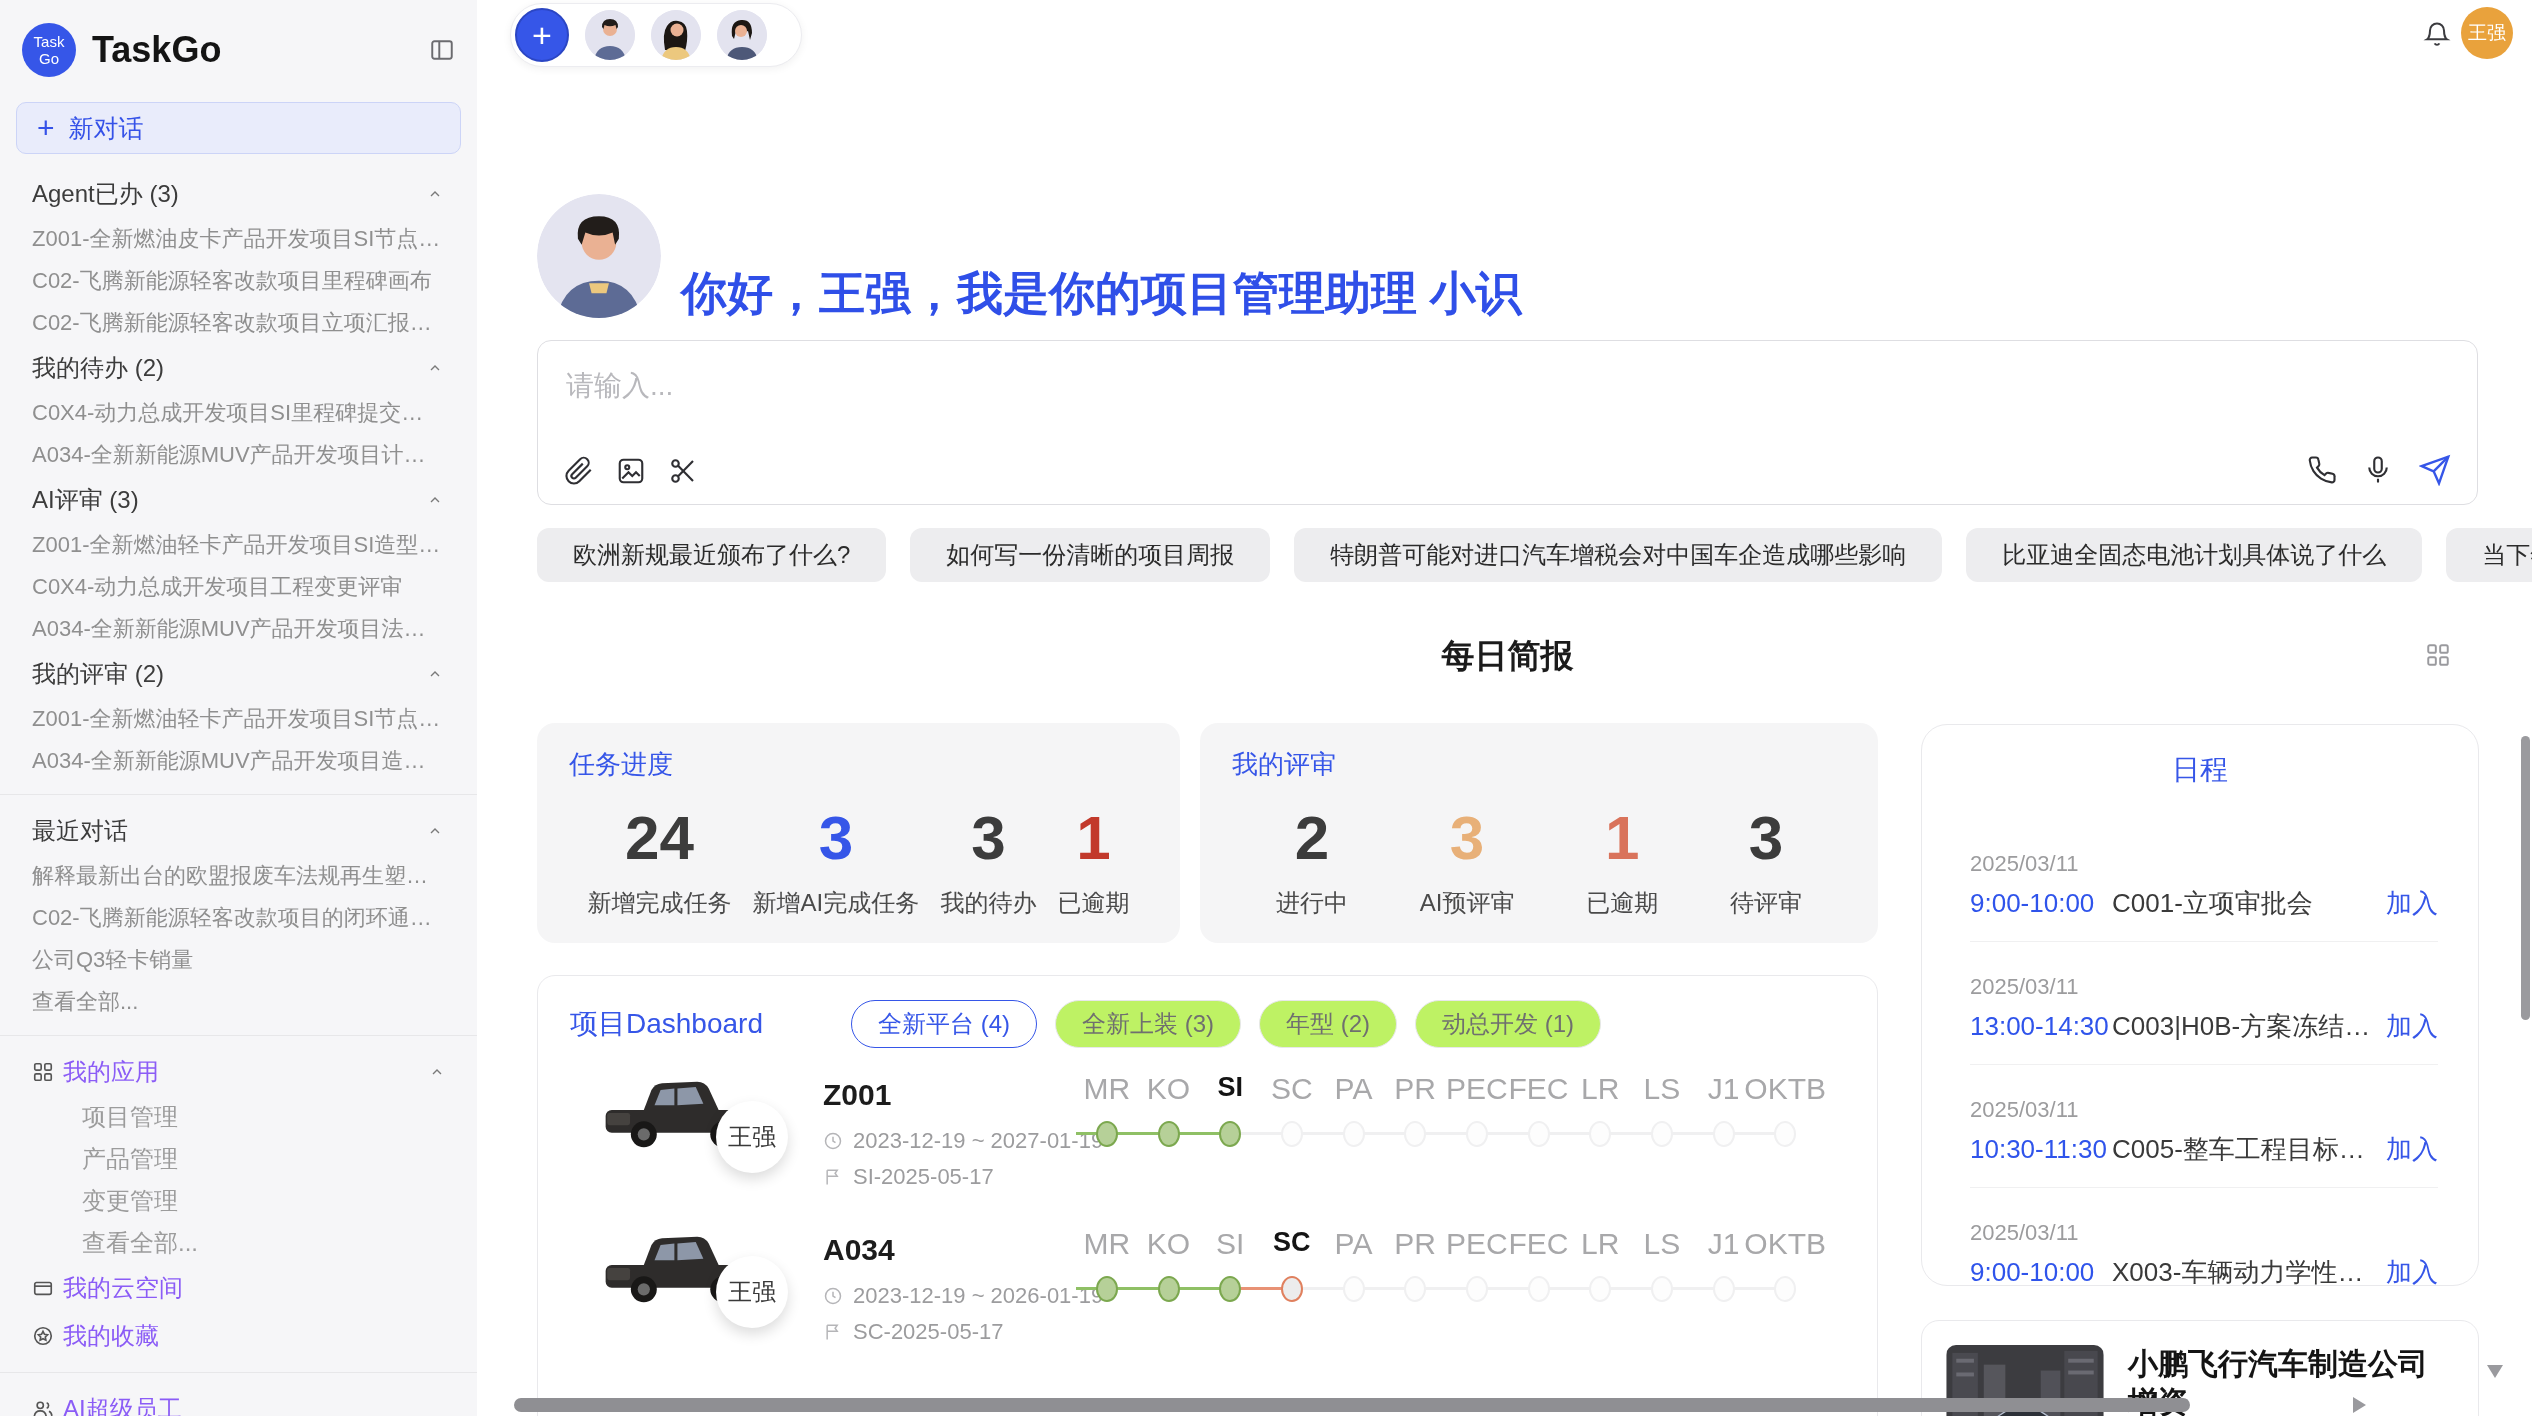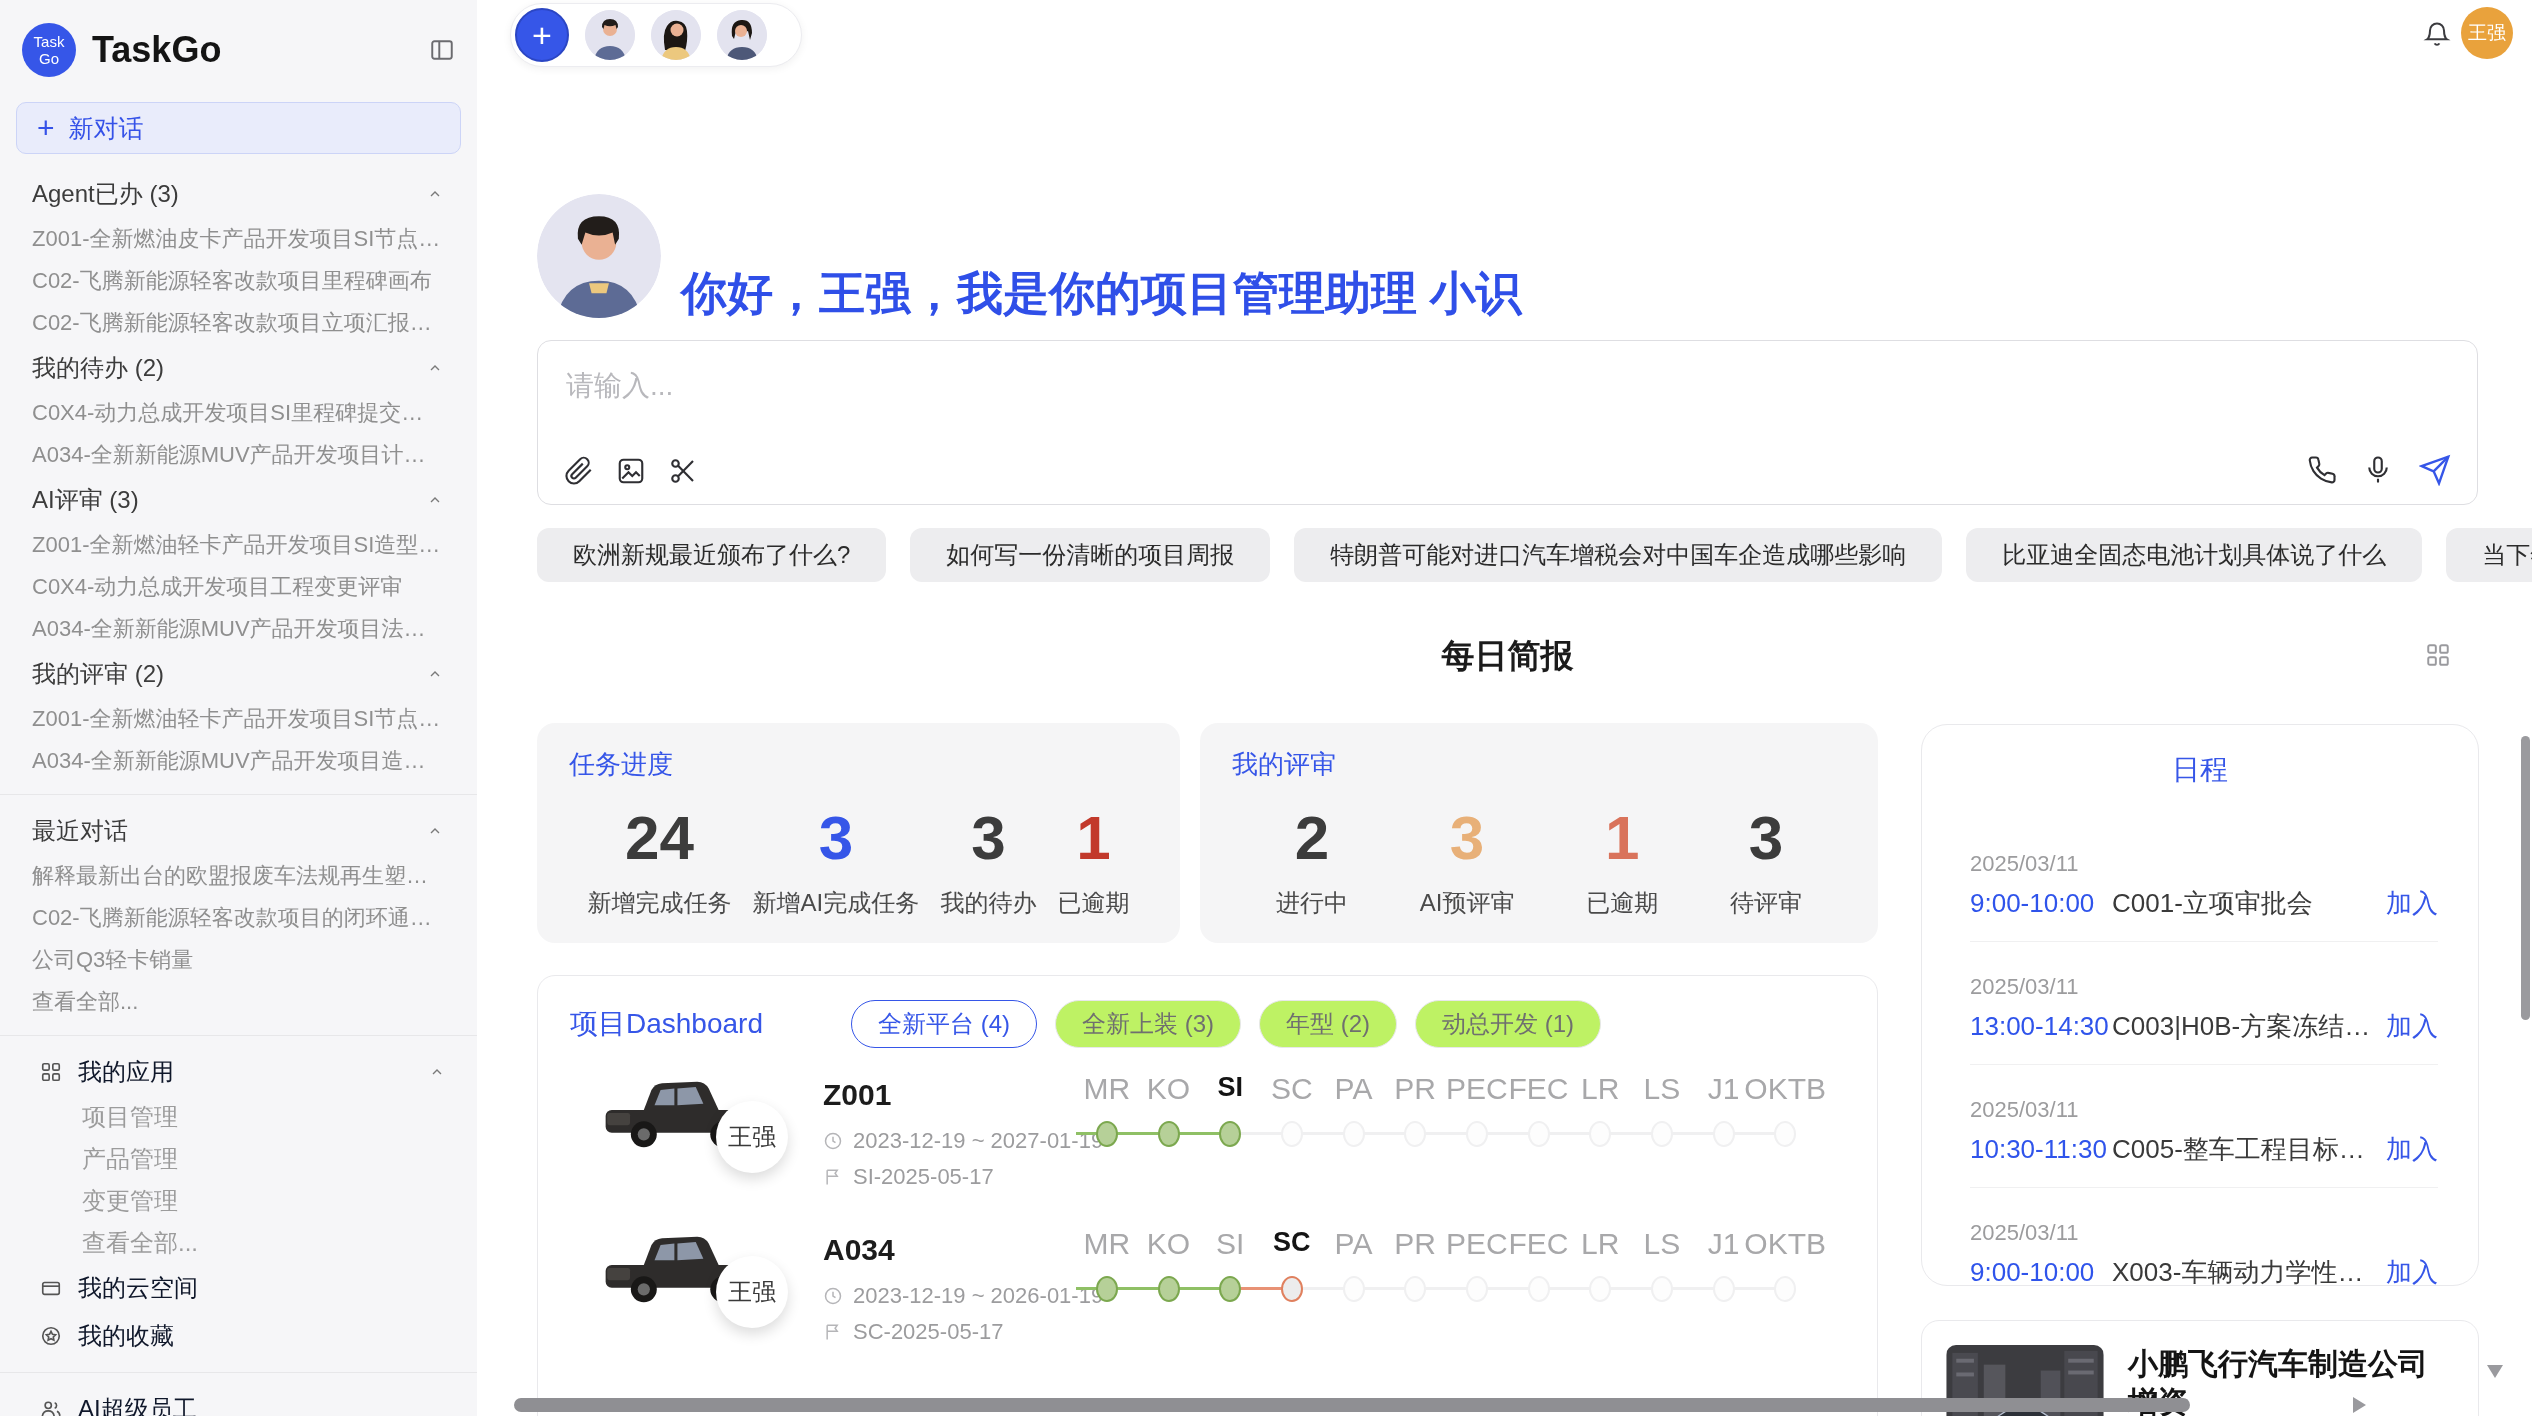--- a/index.html
+++ b/index.html
@@ -18,22 +18,22 @@
   .icon-btn{background:none;border:none;padding:0;cursor:pointer;display:flex;align-items:center;}
   .new-chat{margin:2px 16px 16px;height:50px;background:#e9ecfb;border:1px solid #ccd4f7;
             border-radius:10px;display:flex;align-items:center;padding:0 20px;gap:14px;
             color:#3552e8;font-size:25px;cursor:pointer;}
   .new-chat .plus{font-size:30px;line-height:1;font-weight:400;}
   .sec-head{display:flex;align-items:center;justify-content:space-between;
             padding:0 34px 0 32px;height:48px;font-size:24px;color:#3c3c3c;}
   .sec-item{padding:0 32px;height:42px;line-height:42px;font-size:22px;color:#8f8f8f;
             white-space:nowrap;overflow:hidden;text-overflow:ellipsis;cursor:pointer;}
   .divider{height:1px;background:#e7e7e9;margin:12px 0;}
-  .app-row{display:flex;align-items:center;gap:16px;padding:0 32px;height:48px;
-           font-size:24px;color:#0f172a;cursor:pointer;margin-left:8px;}
+  .app-row{display:flex;align-items:center;gap:9px;padding:0 32px;height:48px;
+           font-size:24px;color:#8b5cf6;cursor:pointer;}
   .app-row svg{flex:none;}
   .app-row .grow{flex:1;}
   .app-sub{padding-left:82px;height:42px;line-height:42px;font-size:24px;color:#9c9c9c;cursor:pointer;}
   .chev{color:#7a7a7a;}
 
   
   .main{position:absolute;left:477px;top:0;right:0;bottom:0;background:#fff;}
 
   .topbar-pill{position:absolute;left:33px;top:3px;width:282px;height:62px;border-radius:32px;
                background:#fff;border:1px solid #ececf0;box-shadow:0 2px 8px rgba(0,0,0,.06);

